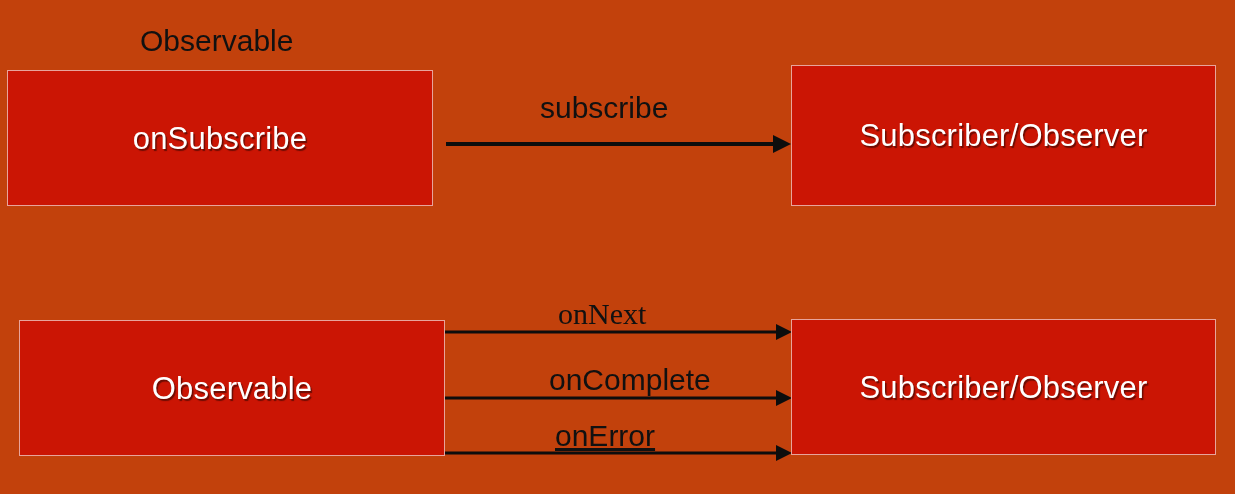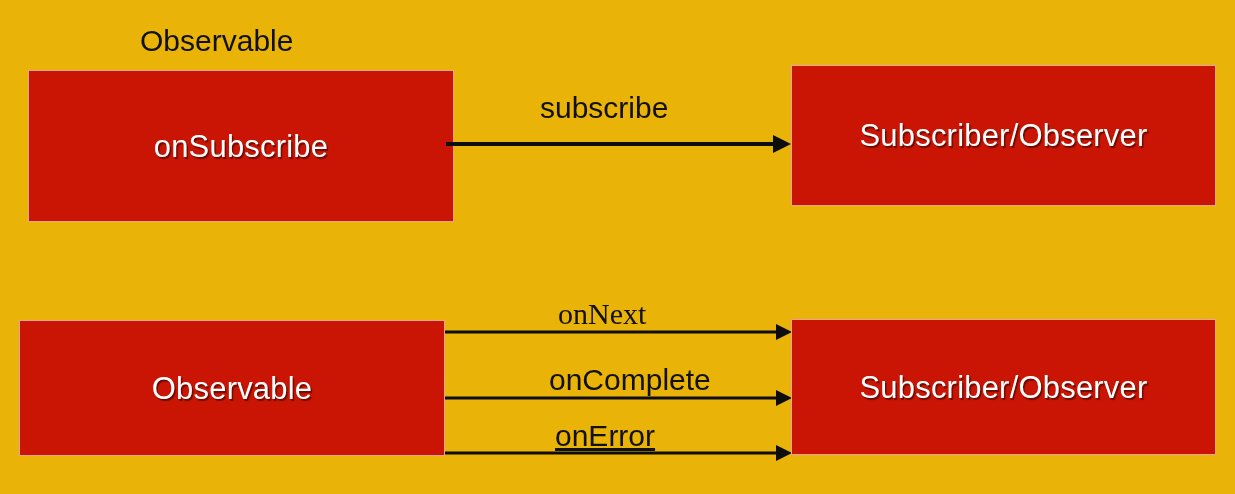--- a/index.html
+++ b/index.html
@@ -7,21 +7,21 @@
     padding: 0;
     background: #ffffff;
   }
   body {
     font-family: "Liberation Sans", sans-serif;
   }
   #canvas {
     position: relative;
     width: 1235px;
     height: 494px;
-    background: #eab308;
+    background: #c2410c;
     overflow: hidden;
   }
 
   
   .node-box {
     position: absolute;
     background: #cb1504;
     border: 1px solid #e8a49c;
     box-sizing: border-box;
     display: flex;
@@ -85,21 +85,21 @@
     white-space: nowrap;
   }
 </style>
 </head>
 <body>
 
 <div id="canvas">
 
   <div class="outer-caption" style="left:140px; top:26px;">Observable</div>
 
-  <div class="node-box" style="left:28px; top:70px; width:426px; height:152px;">
+  <div class="node-box" style="left:7px; top:70px; width:426px; height:136px;">
     <span class="node-label">onSubscribe</span>
   </div>
 
   <div class="edge-label" style="left:540px; top:93px;text-align:right;">subscribe</div>
 
   <div class="arrow" style="left:446px; top:141px; width:345px;">
     <div class="shaft" style="width:327px;"></div>
     <div class="head" style="left:327px;"></div>
   </div>
 

